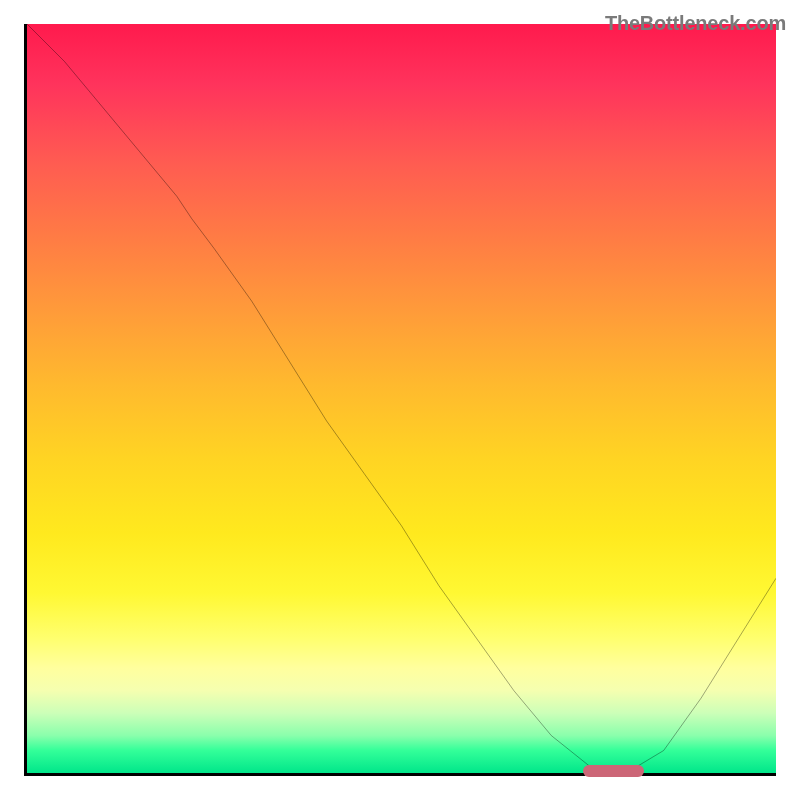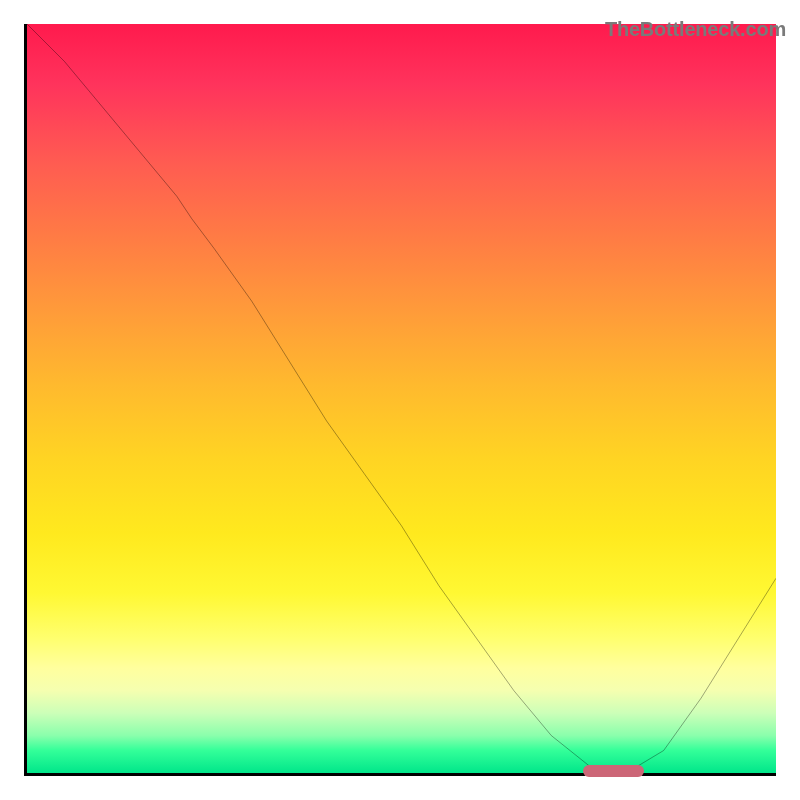--- a/index.html
+++ b/index.html
@@ -42,21 +42,21 @@
     height: 100%;
   }
   .marker {
     position: absolute;
     height: 12px;
     background: #cc6677;
     border-radius: 6px;
   }
   .watermark {
     position: absolute;
-    top: 18px;
+    top: 12px;
     right: 14px;
     font-size: 20px;
     font-weight: bold;
     color: #7a7a7a;
     letter-spacing: -0.2px;
   }
 </style>
 </head>
 <body>
 

